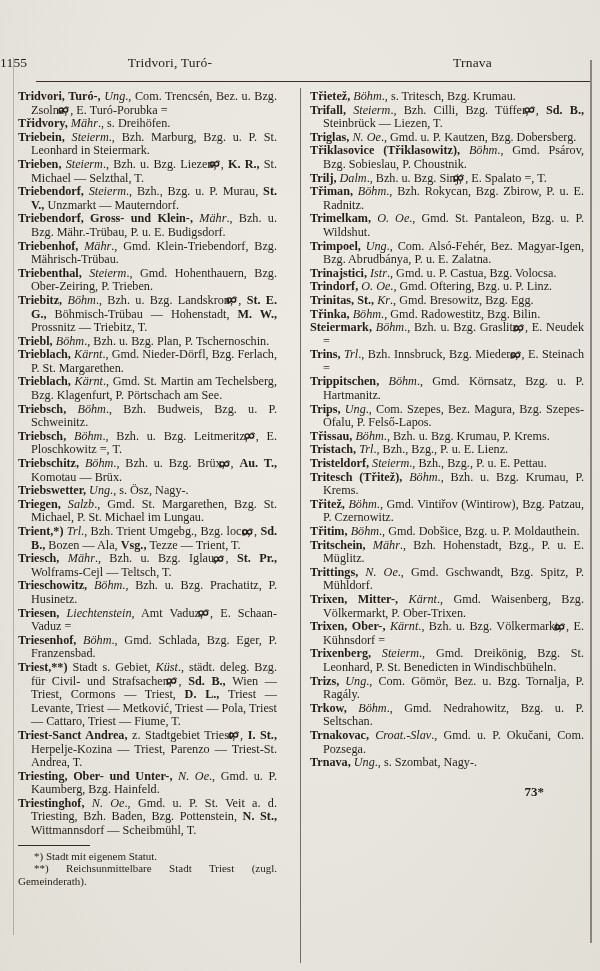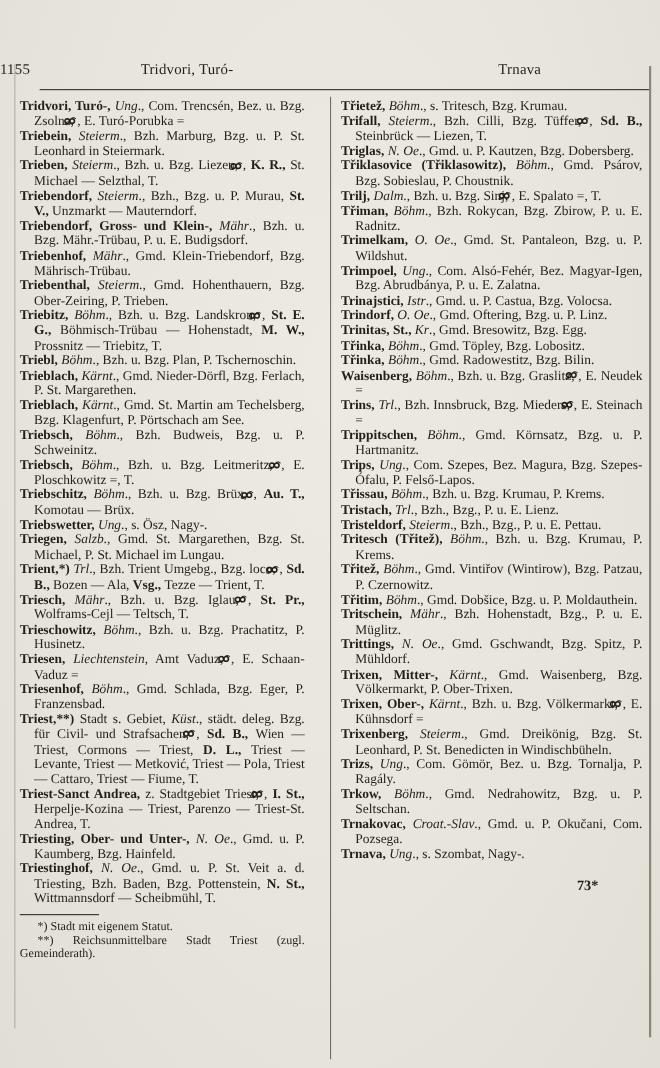--- a/index.html
+++ b/index.html
@@ -52,20 +52,21 @@
   <div class="col-divider"></div>
 
   <div class="cols">
     <div class="col left">
       <div>
           <p class="entry"><span class="seg-b">Tridvori, Turó-, </span><span class="seg-i">Ung</span><span class="seg-n">., Com. Trencsén, Bez. u. Bzg. Zsolna, </span><span class="ph"><svg viewBox="0 0 22 12">
                 <circle cx="7" cy="6" r="3.6" fill="none" stroke="currentColor" stroke-width="2.4"></circle>
                 <circle cx="14.5" cy="6" r="3.6" fill="none" stroke="currentColor" stroke-width="2.4"></circle>
                 <path d="M1.5 10.5 Q5 12.5 8 10.5 M13.5 1.5 Q17.5 -0.5 20.5 2.5" fill="none" stroke="currentColor" stroke-width="1.5"></path>
               </svg></span><span class="seg-n">, E. Turó-Porubka =</span></p>
+          <p class="entry"><span class="seg-b">Třidvory, </span><span class="seg-i">Mähr</span><span class="seg-n">., s. Dreihöfen.</span></p>
           <p class="entry"><span class="seg-b">Triebein, </span><span class="seg-i">Steierm</span><span class="seg-n">., Bzh. Marburg, Bzg. u. P. St. Leonhard in Steiermark.</span></p>
           <p class="entry"><span class="seg-b">Trieben, </span><span class="seg-i">Steierm</span><span class="seg-n">., Bzh. u. Bzg. Liezen, </span><span class="ph"><svg viewBox="0 0 22 12">
                 <circle cx="7" cy="6" r="3.6" fill="none" stroke="currentColor" stroke-width="2.4"></circle>
                 <circle cx="14.5" cy="6" r="3.6" fill="none" stroke="currentColor" stroke-width="2.4"></circle>
                 <path d="M1.5 10.5 Q5 12.5 8 10.5 M13.5 1.5 Q17.5 -0.5 20.5 2.5" fill="none" stroke="currentColor" stroke-width="1.5"></path>
               </svg></span><span class="seg-n">, </span><span class="seg-b">K. R., </span><span class="seg-n">St. Michael — Selzthal, T.</span></p>
           <p class="entry"><span class="seg-b">Triebendorf, </span><span class="seg-i">Steierm</span><span class="seg-n">., Bzh., Bzg. u. P. Murau, </span><span class="seg-b">St. V., </span><span class="seg-n">Unzmarkt — Mauterndorf.</span></p>
           <p class="entry"><span class="seg-b">Triebendorf, Gross- und Klein-, </span><span class="seg-i">Mähr</span><span class="seg-n">., Bzh. u. Bzg. Mähr.-Trübau, P. u. E. Budigsdorf.</span></p>
           <p class="entry"><span class="seg-b">Triebenhof, </span><span class="seg-i">Mähr</span><span class="seg-n">., Gmd. Klein-Triebendorf, Bzg. Mährisch-Trübau.</span></p>
           <p class="entry"><span class="seg-b">Triebenthal, </span><span class="seg-i">Steierm</span><span class="seg-n">., Gmd. Hohenthauern, Bzg. Ober-Zeiring, P. Trieben.</span></p>
@@ -140,23 +141,22 @@
                 <circle cx="7" cy="6" r="3.6" fill="none" stroke="currentColor" stroke-width="2.4"></circle>
                 <circle cx="14.5" cy="6" r="3.6" fill="none" stroke="currentColor" stroke-width="2.4"></circle>
                 <path d="M1.5 10.5 Q5 12.5 8 10.5 M13.5 1.5 Q17.5 -0.5 20.5 2.5" fill="none" stroke="currentColor" stroke-width="1.5"></path>
               </svg></span><span class="seg-n">, E. Spalato =, T.</span></p>
           <p class="entry"><span class="seg-b">Třiman, </span><span class="seg-i">Böhm</span><span class="seg-n">., Bzh. Rokycan, Bzg. Zbirow, P. u. E. Radnitz.</span></p>
           <p class="entry"><span class="seg-b">Trimelkam, </span><span class="seg-i">O. Oe</span><span class="seg-n">., Gmd. St. Pantaleon, Bzg. u. P. Wildshut.</span></p>
           <p class="entry"><span class="seg-b">Trimpoel, </span><span class="seg-i">Ung</span><span class="seg-n">., Com. Alsó-Fehér, Bez. Magyar-Igen, Bzg. Abrudbánya, P. u. E. Zalatna.</span></p>
           <p class="entry"><span class="seg-b">Trinajstici, </span><span class="seg-i">Istr</span><span class="seg-n">., Gmd. u. P. Castua, Bzg. Volocsa.</span></p>
           <p class="entry"><span class="seg-b">Trindorf, </span><span class="seg-i">O. Oe</span><span class="seg-n">., Gmd. Oftering, Bzg. u. P. Linz.</span></p>
           <p class="entry"><span class="seg-b">Trinitas, St., </span><span class="seg-i">Kr</span><span class="seg-n">., Gmd. Bresowitz, Bzg. Egg.</span></p>
-          <p class="entry"><span class="seg-b">Třinka, </span><span class="seg-i">Böhm</span><span class="seg-n">., Gmd. Töpley, Bzg. Lobositz.</span></p>
           <p class="entry"><span class="seg-b">Třinka, </span><span class="seg-i">Böhm</span><span class="seg-n">., Gmd. Radowestitz, Bzg. Bilin.</span></p>
-          <p class="entry"><span class="seg-b">Waisenberg, </span><span class="seg-i">Böhm</span><span class="seg-n">., Bzh. u. Bzg. Graslitz, </span><span class="ph"><svg viewBox="0 0 22 12">
+          <p class="entry"><span class="seg-b">Steiermark, </span><span class="seg-i">Böhm</span><span class="seg-n">., Bzh. u. Bzg. Graslitz, </span><span class="ph"><svg viewBox="0 0 22 12">
                 <circle cx="7" cy="6" r="3.6" fill="none" stroke="currentColor" stroke-width="2.4"></circle>
                 <circle cx="14.5" cy="6" r="3.6" fill="none" stroke="currentColor" stroke-width="2.4"></circle>
                 <path d="M1.5 10.5 Q5 12.5 8 10.5 M13.5 1.5 Q17.5 -0.5 20.5 2.5" fill="none" stroke="currentColor" stroke-width="1.5"></path>
               </svg></span><span class="seg-n">, E. Neudek =</span></p>
           <p class="entry"><span class="seg-b">Trins, </span><span class="seg-i">Trl</span><span class="seg-n">., Bzh. Innsbruck, Bzg. Mieders, </span><span class="ph"><svg viewBox="0 0 22 12">
                 <circle cx="7" cy="6" r="3.6" fill="none" stroke="currentColor" stroke-width="2.4"></circle>
                 <circle cx="14.5" cy="6" r="3.6" fill="none" stroke="currentColor" stroke-width="2.4"></circle>
                 <path d="M1.5 10.5 Q5 12.5 8 10.5 M13.5 1.5 Q17.5 -0.5 20.5 2.5" fill="none" stroke="currentColor" stroke-width="1.5"></path>
               </svg></span><span class="seg-n">, E. Steinach =</span></p>
           <p class="entry"><span class="seg-b">Trippitschen, </span><span class="seg-i">Böhm</span><span class="seg-n">., Gmd. Körnsatz, Bzg. u. P. Hartmanitz.</span></p>

